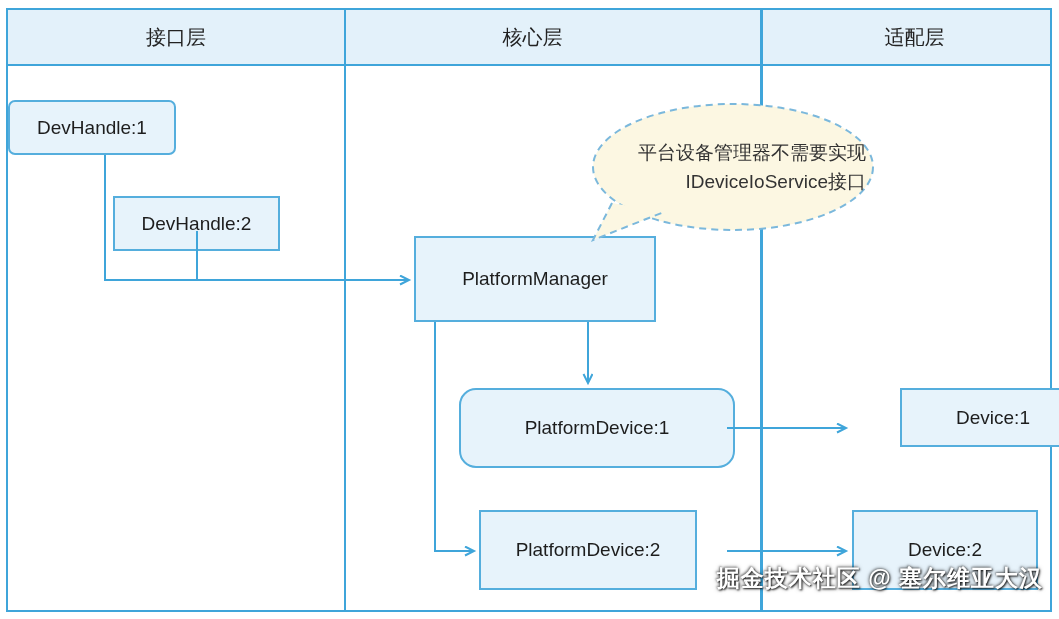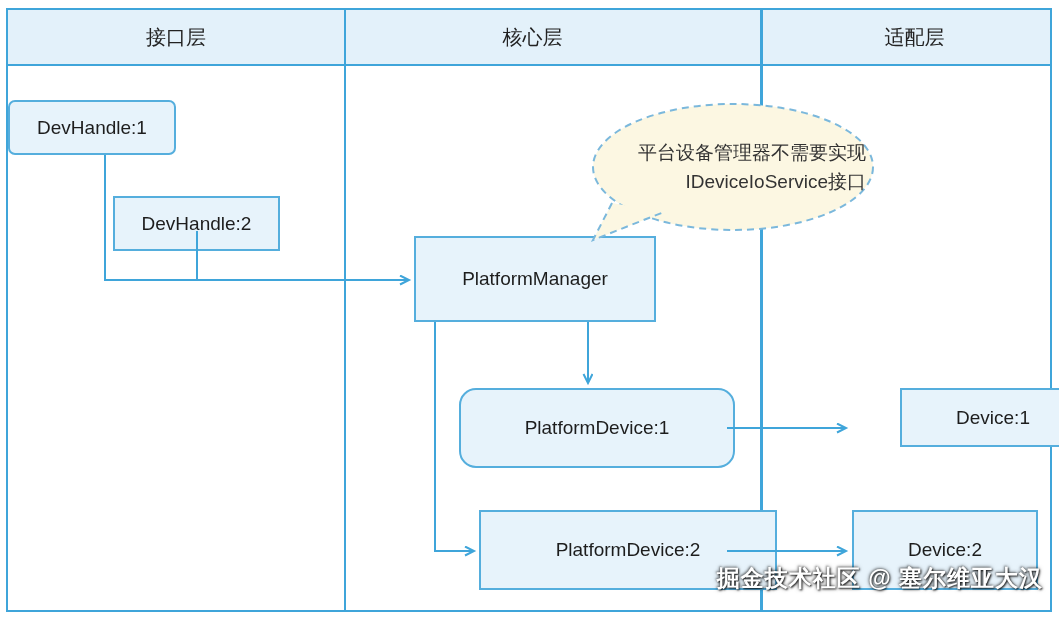--- a/index.html
+++ b/index.html
@@ -21,21 +21,21 @@
   .hl3 { left:763px; width:287px;margin-left:8px; }
 
   
   .node { position:absolute; background:#E7F3FB; border:2px solid #55AEDD;
           display:flex; align-items:center; justify-content:center;
           font-size:19px; color:#1d1d1d; z-index:3; }
   .n-devhandle1      { left:8px;  top:100px; width:168px; height:55px;border-radius:7px; }
   .n-devhandle2      { left:113px; top:176px; width:167px; height:55px;margin-top:20px; }
   .n-platformmanager { left:414px; top:236px; width:242px; height:86px; }
   .n-platformdevice1 { left:459px; top:388px; width:276px; height:80px;border-radius:17px; }
-  .n-platformdevice2 { left:479px; top:510px; width:298px; height:80px; }
+  .n-platformdevice2 { left:479px; top:510px; width:218px; height:80px; }
   .n-device1         { left:852px; top:388px; width:186px; height:59px;margin-left:48px; }
   .n-device2         { left:852px; top:510px; width:186px; height:80px; }
 
   
   .overlay { position:absolute; left:0; top:0; width:1059px; height:619px;
              z-index:4; pointer-events:none; }
 
   .callout-text { position:absolute; left:604px; top:136px; width:262px; height:62px;
                   display:flex; align-items:center; justify-content:center; text-align:right;
                   font-size:19px; line-height:1.55; color:#333; z-index:5; }

